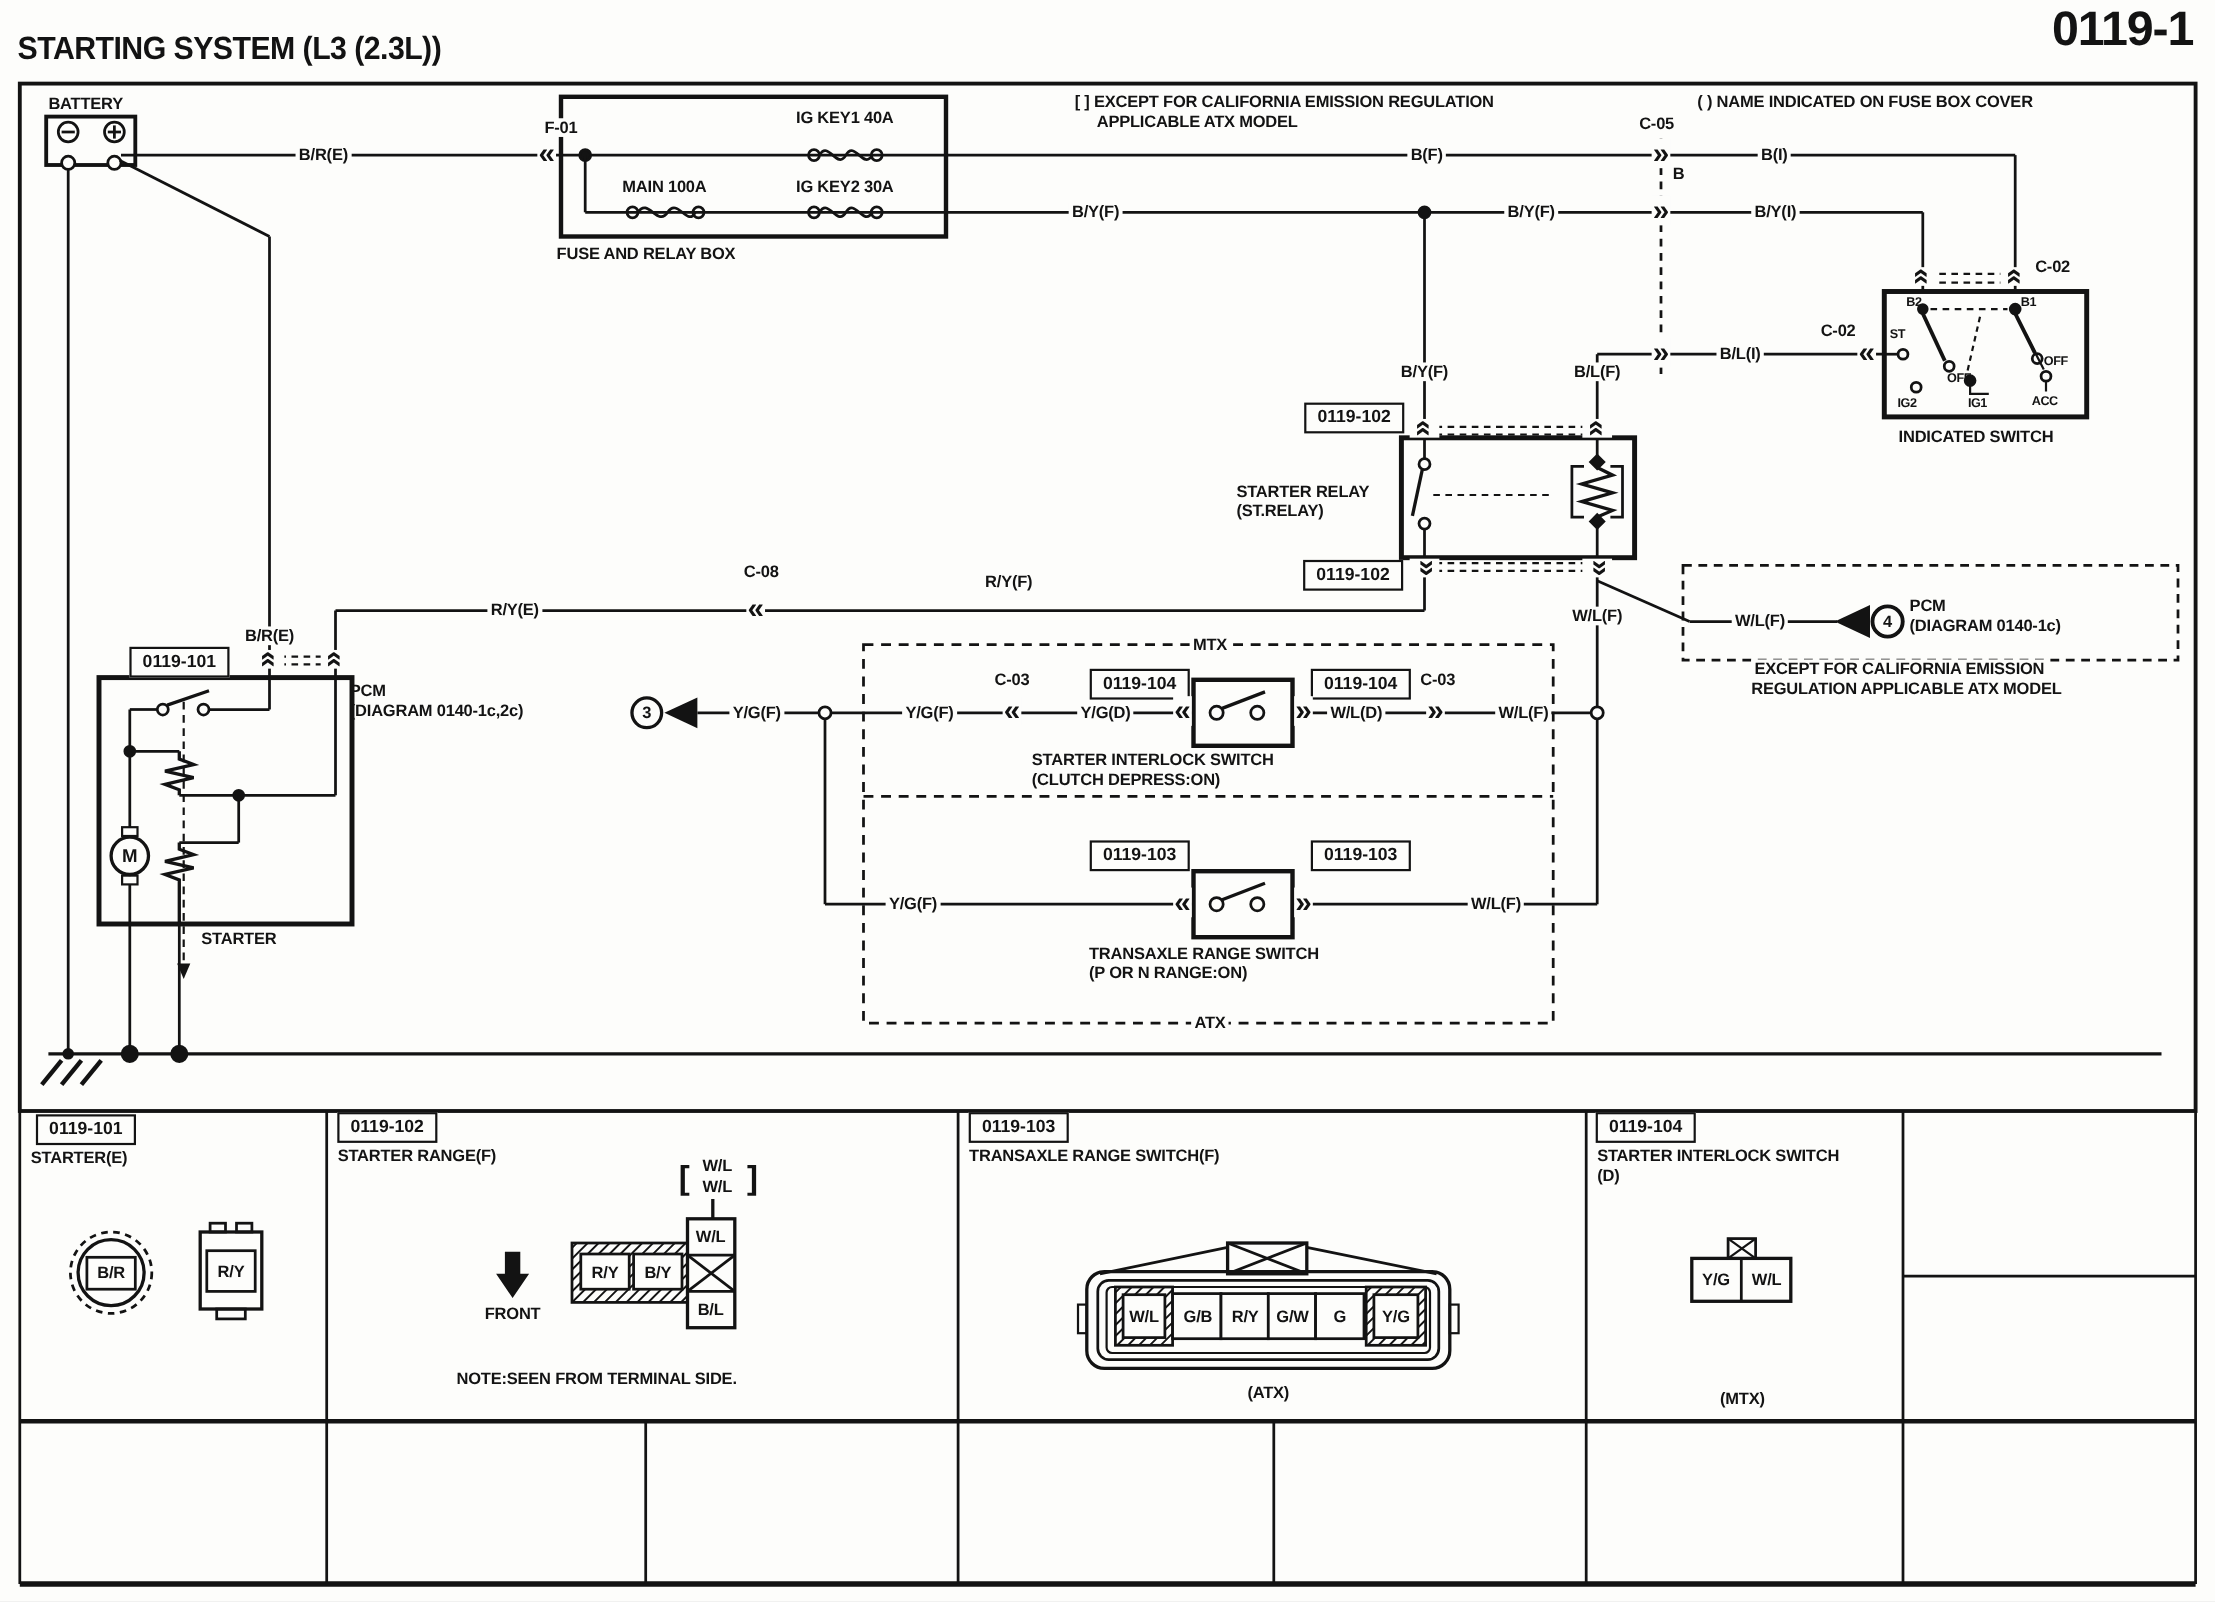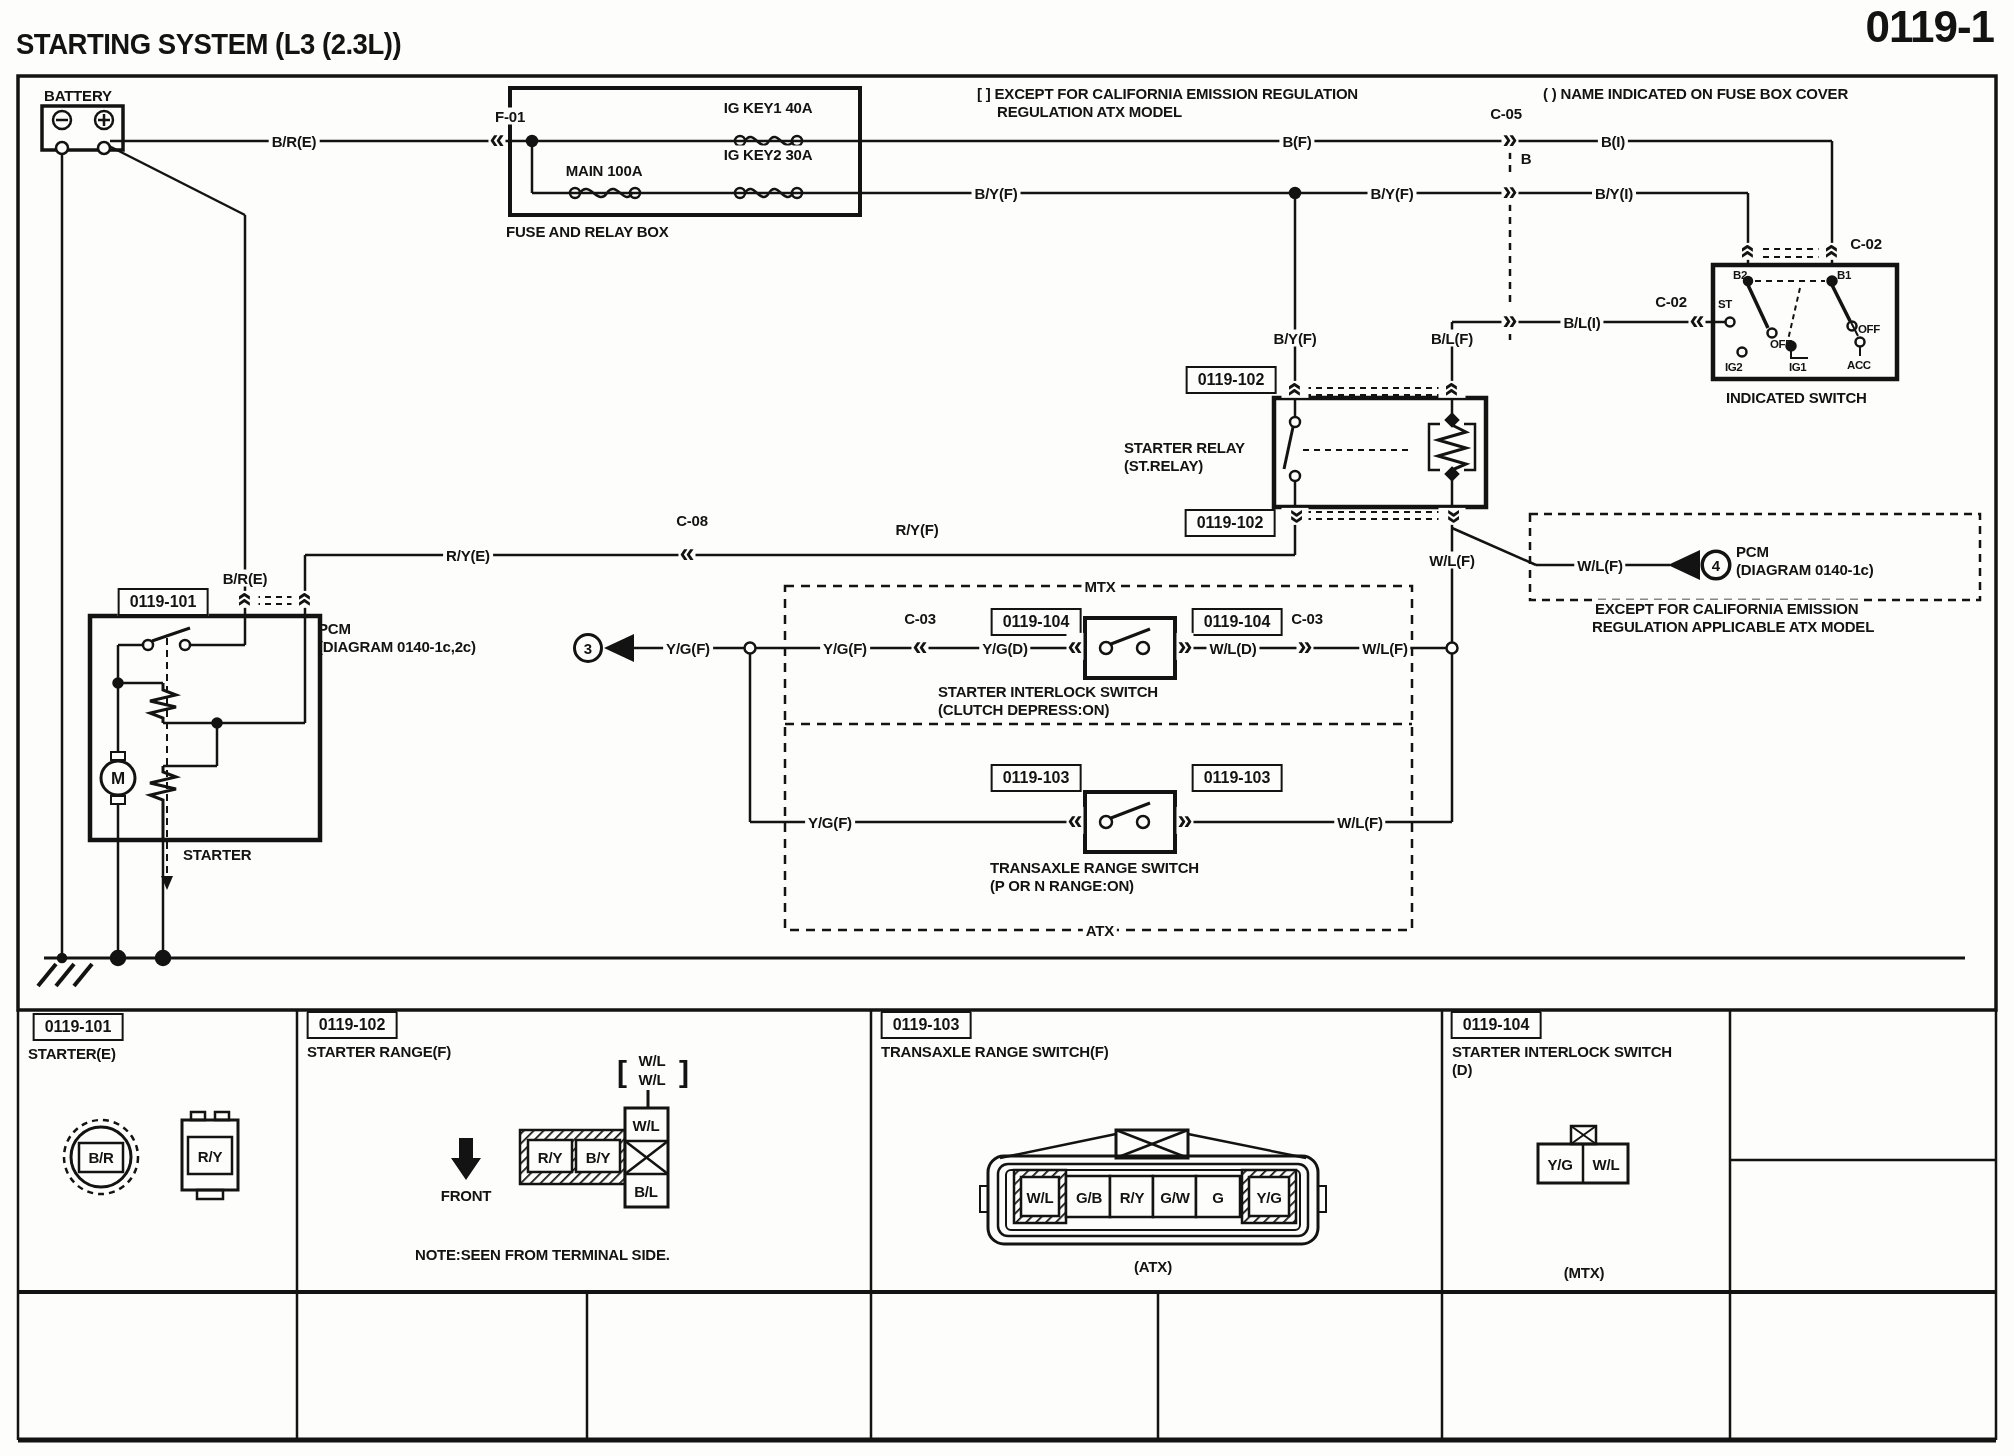--- a/index.html
+++ b/index.html
@@ -268,21 +268,21 @@
     <line x1="1596" y1="1126" x2="1571" y2="1144" stroke-width="2"></line>
     <rect x="1538" y="1144" width="90" height="39" stroke-width="3"></rect>
     <line x1="1583" y1="1144" x2="1583" y2="1183"></line>
   </svg>
 
   <div id="text-layer">
       <div class="lbl mid bg" style="left: 294px; top: 141px;">B/R(E)</div>
       <div class="lbl mid bg" style="left: 486px; top: 116px; margin-left: 24px;">F-01</div>
       <div class="lbl mid bg" style="left: 604px; top: 170px;">MAIN 100A</div>
       <div class="lbl mid bg" style="left: 768px; top: 107px;">IG KEY1 40A</div>
-      <div class="lbl mid bg" style="left: 768px; top: 154px;">IG KEY2 30A</div>
+      <div class="lbl mid bg" style="left: 768px; top: 170px;">IG KEY2 30A</div>
       <div class="lbl mid bg" style="left: 996px; top: 193px;">B/Y(F)</div>
       <div class="lbl mid bg" style="left: 1297px; top: 141px;">B(F)</div>
       <div class="lbl mid bg" style="left: 1506px; top: 113px;">C-05</div>
       <div class="lbl mid bg" style="left: 1526px; top: 158px;">B</div>
       <div class="lbl mid bg" style="left: 1613px; top: 141px;">B(I)</div>
       <div class="lbl mid bg" style="left: 1392px; top: 193px;">B/Y(F)</div>
       <div class="lbl mid bg" style="left: 1614px; top: 193px;">B/Y(I)</div>
       <div class="lbl mid bg" style="left: 1866px; top: 243px;">C-02</div>
       <div class="lbl mid bg" style="left: 1671px; top: 301px;">C-02</div>
       <div class="lbl mid bg" style="left: 1582px; top: 322px;">B/L(I)</div>
@@ -301,21 +301,21 @@
       <div class="lbl mid bg" style="left: 1233px; top: 648px;">W/L(D)</div>
       <div class="lbl mid bg" style="left: 1307px; top: 618px;">C-03</div>
       <div class="lbl mid bg" style="left: 1385px; top: 648px;">W/L(F)</div>
       <div class="lbl mid bg" style="left: 1100px; top: 586px;">MTX</div>
       <div class="lbl mid bg" style="left: 830px; top: 822px;">Y/G(F)</div>
       <div class="lbl mid bg" style="left: 1360px; top: 822px;">W/L(F)</div>
       <div class="lbl mid bg" style="left: 1100px; top: 930px;">ATX</div>
       <div class="lbl start" style="left: 44px; top: 95px;">BATTERY</div>
       <div class="lbl start" style="left: 506px; top: 231px;">FUSE AND RELAY BOX</div>
       <div class="lbl start" style="left: 977px; top: 93px;">[ ] EXCEPT FOR CALIFORNIA EMISSION REGULATION</div>
-      <div class="lbl start" style="left: 997px; top: 111px;">REGULATION ATX MODEL</div>
+      <div class="lbl start" style="left: 997px; top: 111px;">APPLICABLE ATX MODEL</div>
       <div class="lbl start" style="left: 1543px; top: 93px;">( ) NAME INDICATED ON FUSE BOX COVER</div>
       <div class="lbl start" style="left: 1726px; top: 397px;">INDICATED SWITCH</div>
       <div class="lbl start" style="left: 1124px; top: 447px;">STARTER RELAY</div>
       <div class="lbl start" style="left: 1124px; top: 465px;">(ST.RELAY)</div>
       <div class="lbl start" style="left: 1736px; top: 551px;">PCM</div>
       <div class="lbl start" style="left: 1736px; top: 569px;">(DIAGRAM 0140-1c)</div>
       <div class="lbl start bg" style="left: 1592px; top: 608px;">EXCEPT FOR CALIFORNIA EMISSION</div>
       <div class="lbl start" style="left: 1592px; top: 626px;">REGULATION APPLICABLE ATX MODEL</div>
       <div class="lbl start" style="left: 318px; top: 628px;">PCM</div>
       <div class="lbl start" style="left: 318px; top: 646px;">(DIAGRAM 0140-1c,2c)</div>

